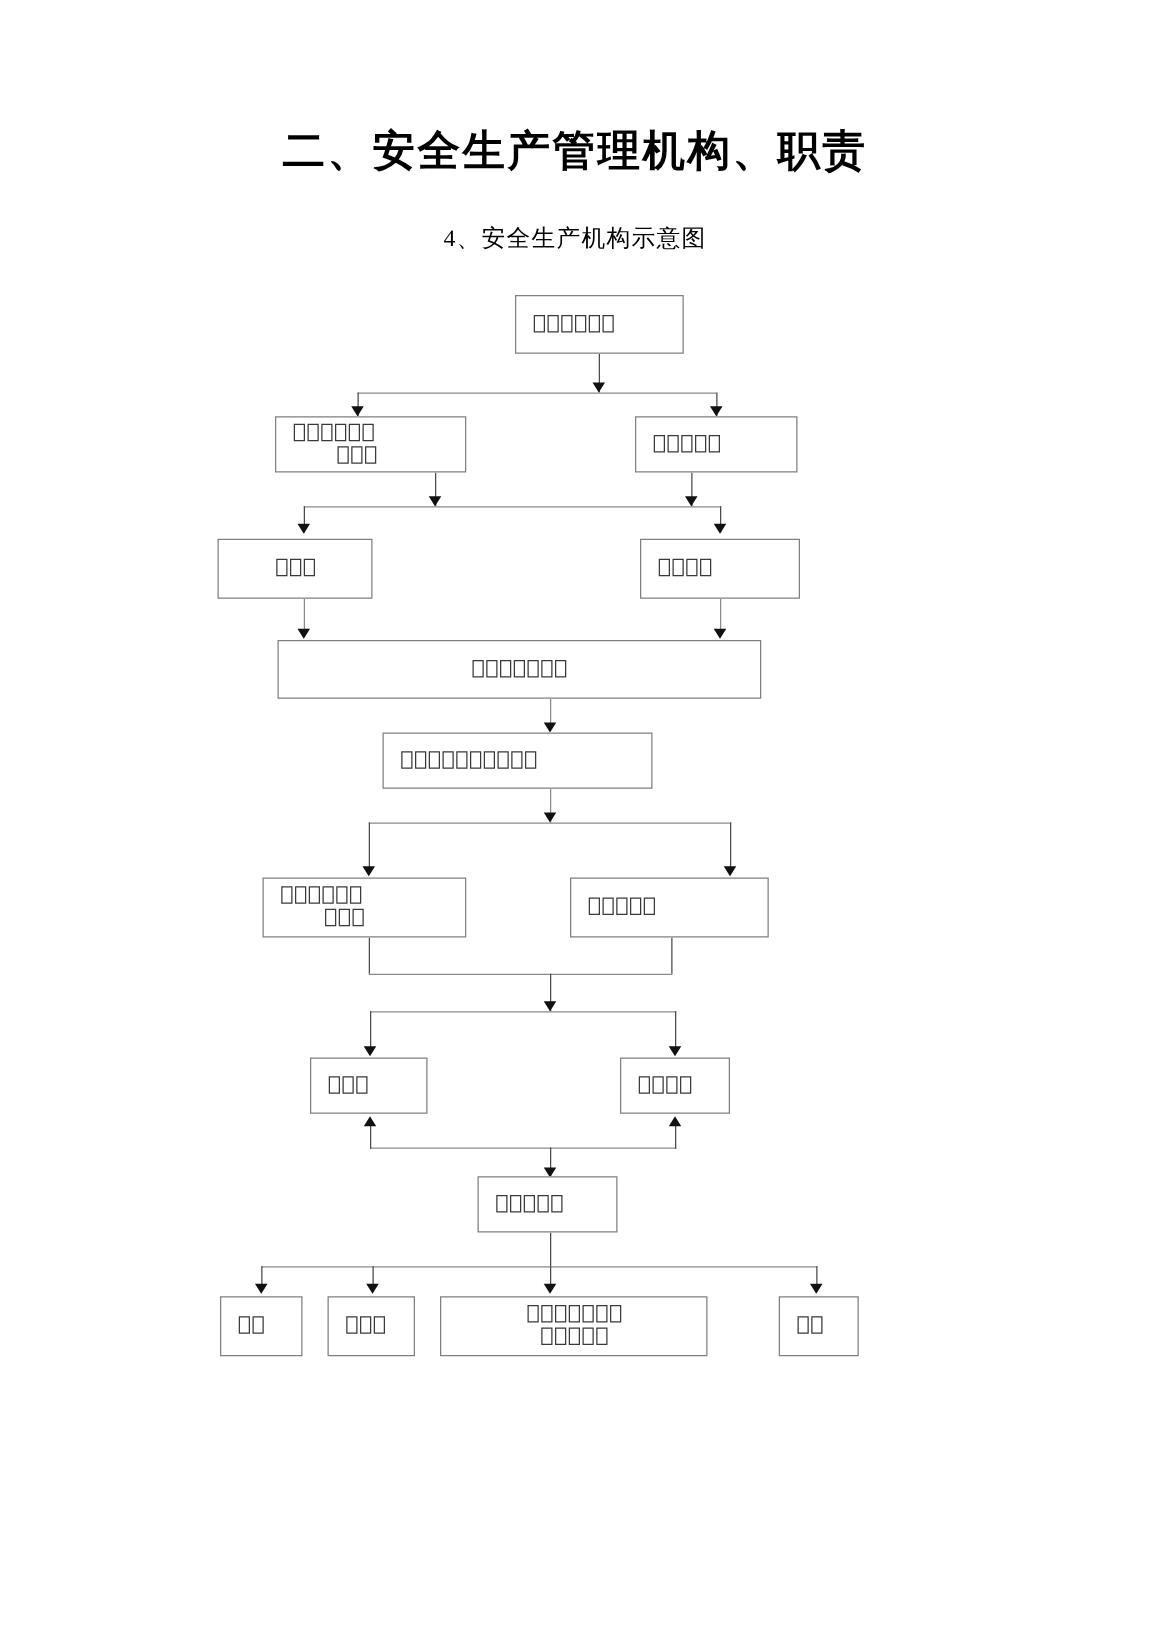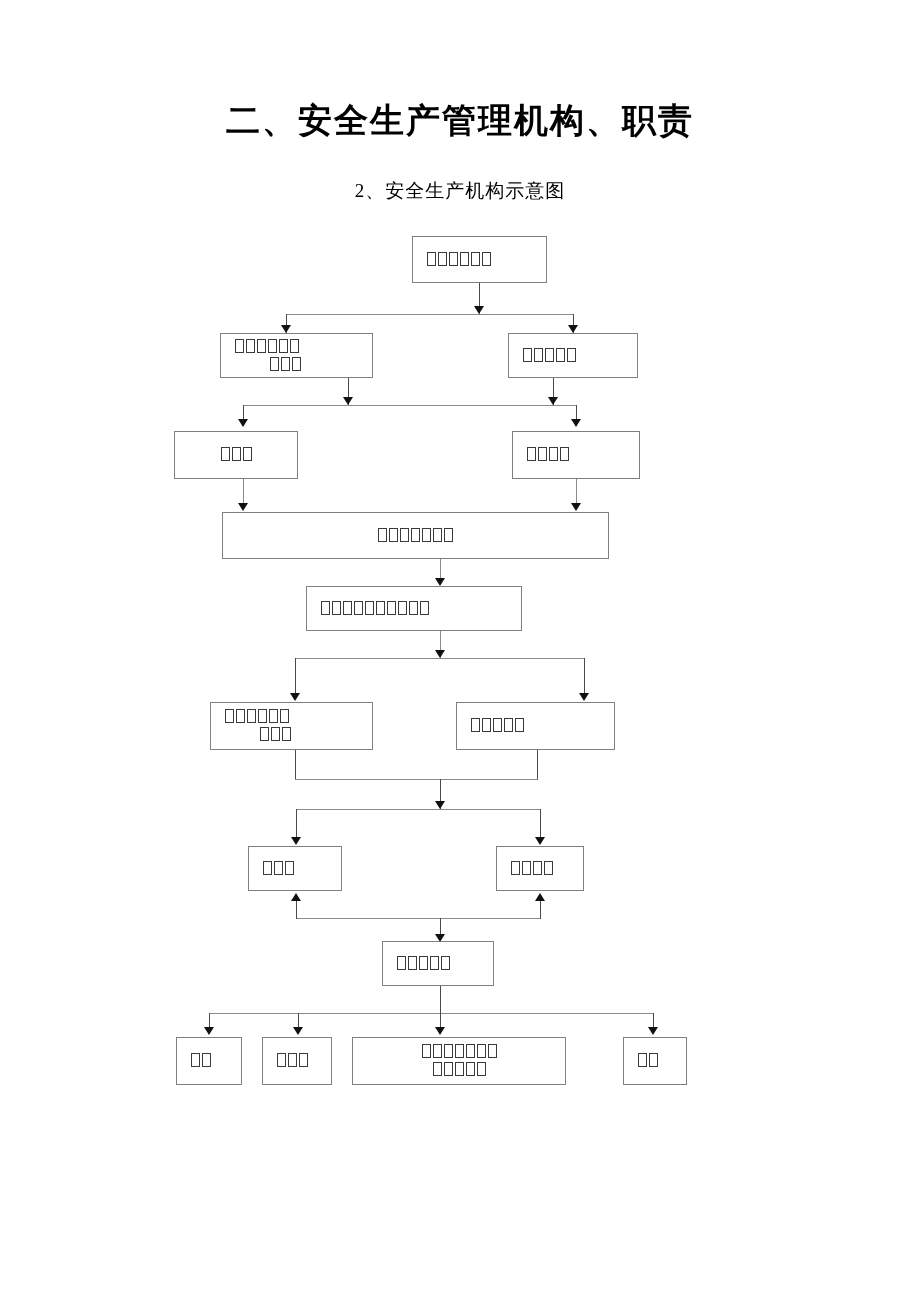--- a/index.html
+++ b/index.html
@@ -77,21 +77,21 @@
     border-bottom:8px solid #111111;
     z-index:2;
   }
 </style>
 </head>
 <body>
 
 <div class="page">
 
   <div class="doc-title">二、安全生产管理机构、职责</div>
-  <div class="doc-subtitle">2、安全生产机构示意图</div>
+  <div class="doc-subtitle">4、安全生产机构示意图</div>
 
   <div class="chart">
 
     <div class="vline" style="left:479px;top:283px;height:31px;"></div>
     <div class="arrow-down" style="left:474px;top:306px;"></div>
 
     <div class="hline" style="left:286px;top:314px;width:287px;"></div>
     <div class="vline" style="left:286px;top:314px;height:19px;"></div>
     <div class="arrow-down" style="left:281px;top:325px;"></div>
     <div class="vline" style="left:573px;top:314px;height:19px;"></div>

